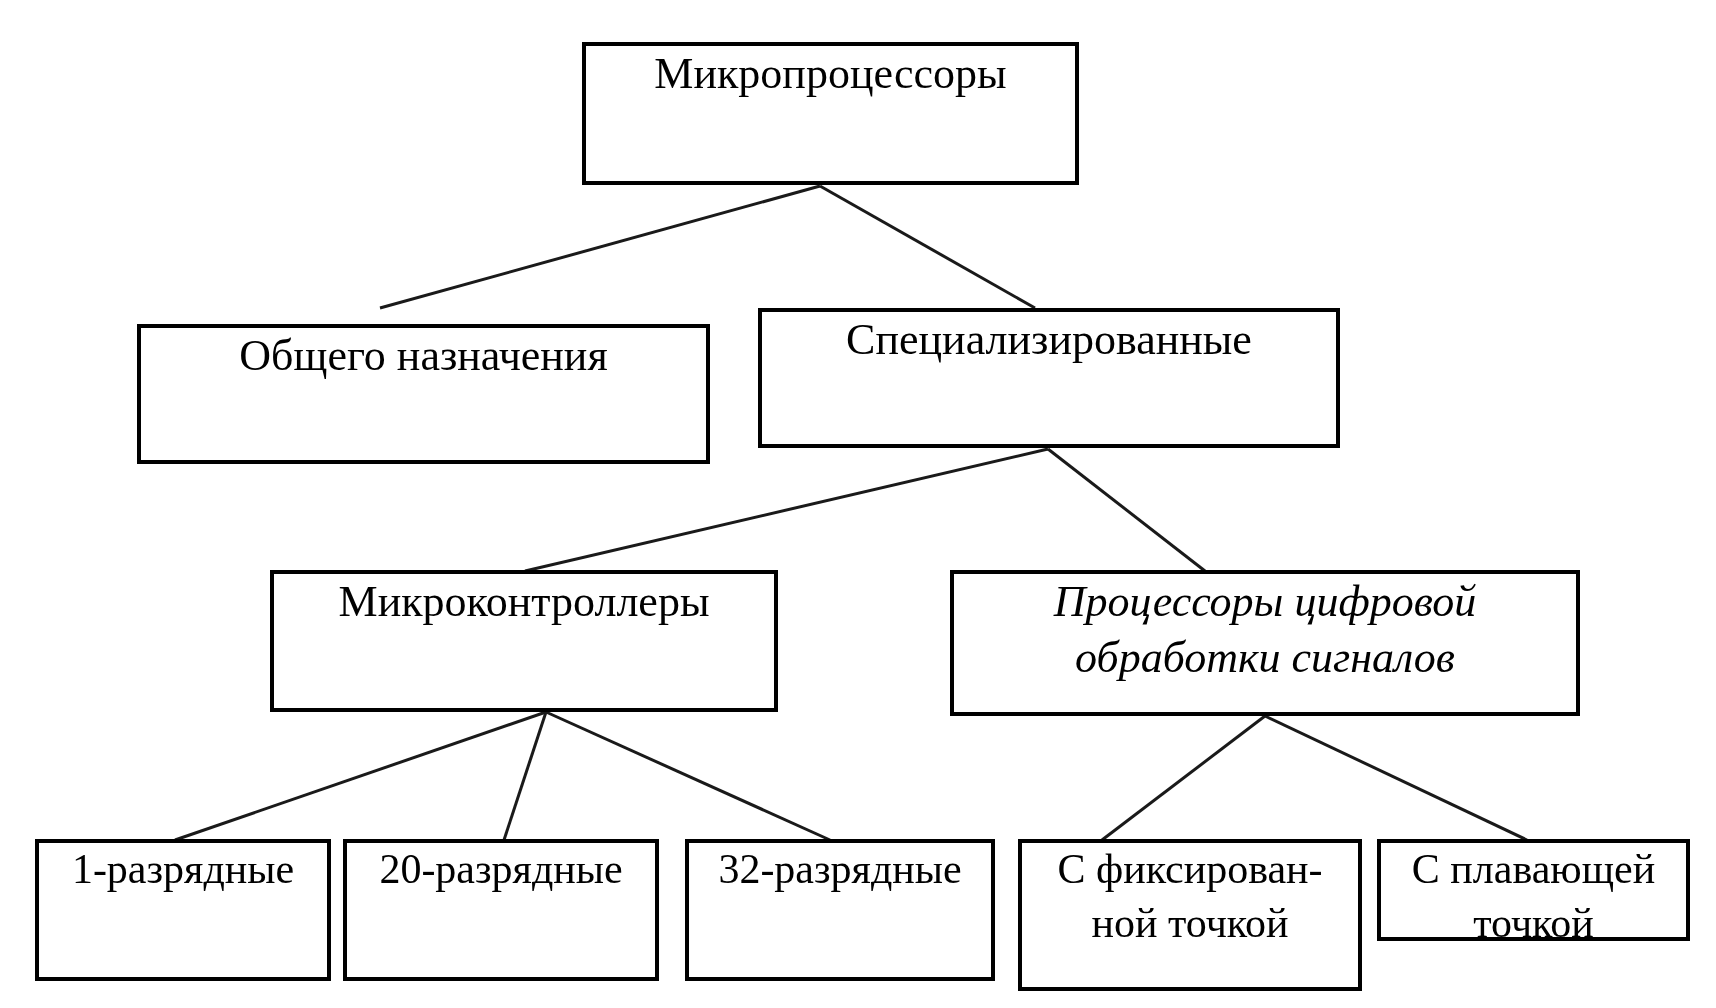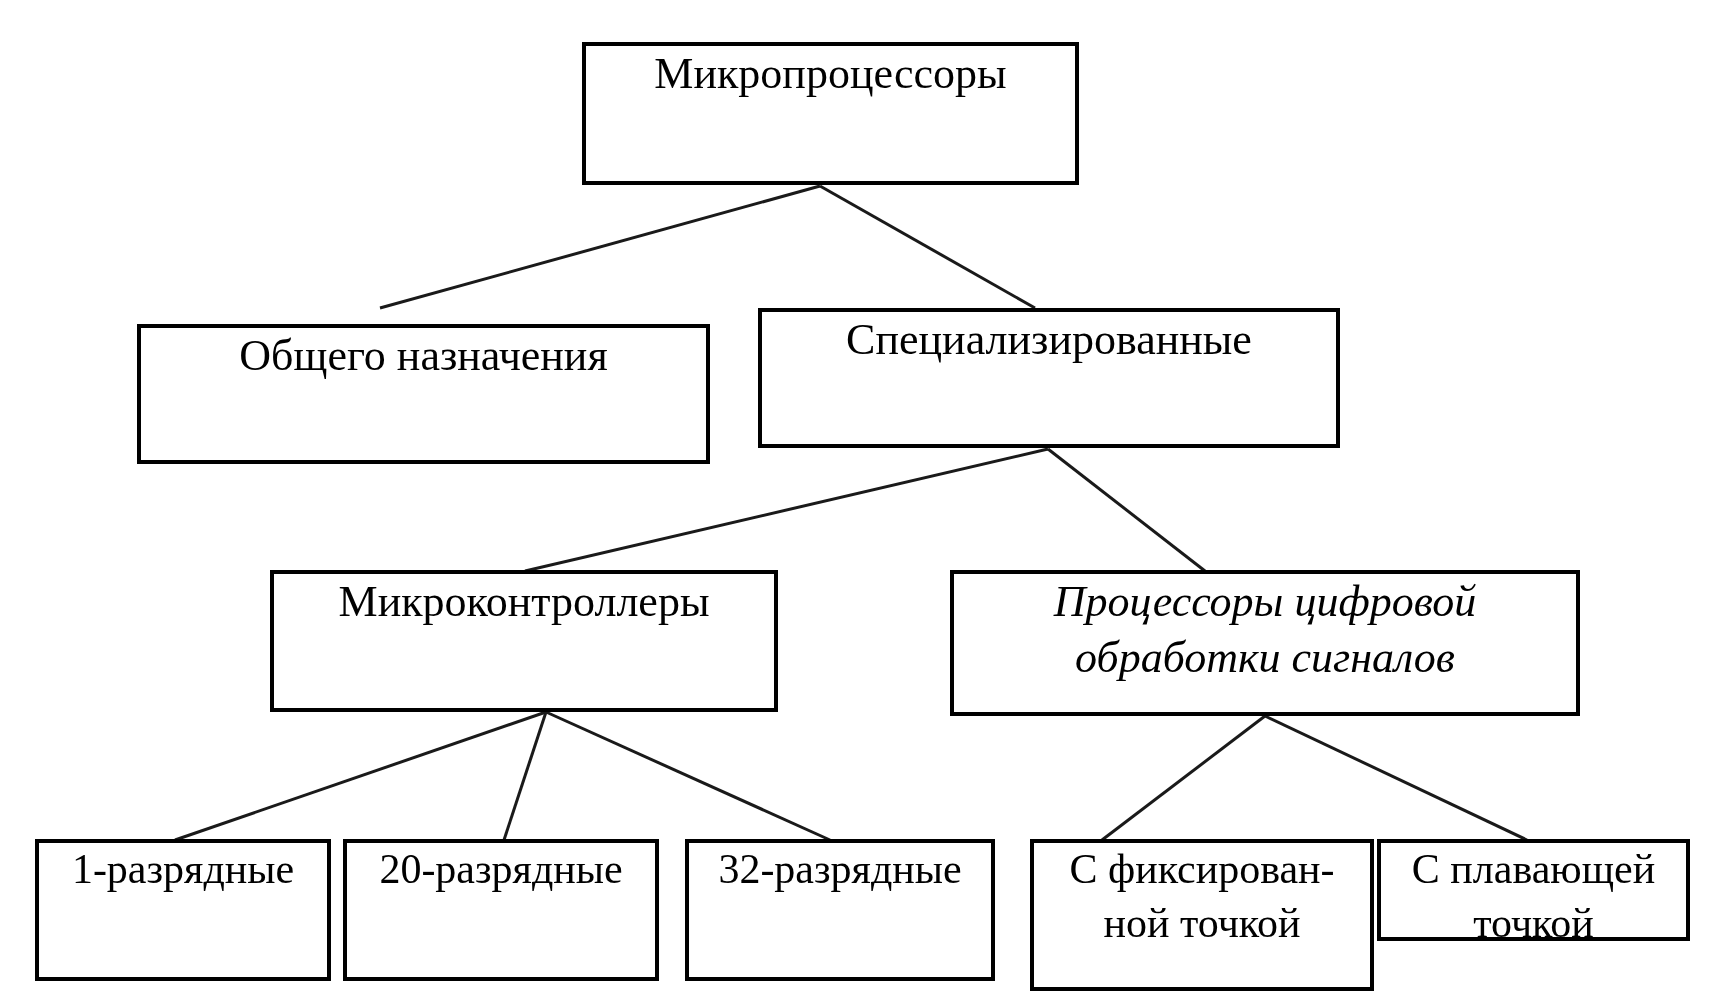--- a/index.html
+++ b/index.html
@@ -46,21 +46,21 @@
   }
   
   #node-root    { left: 582px;  top: 42px;  width: 497px; height: 143px; }
   #node-general { left: 137px;  top: 324px; width: 573px; height: 140px; }
   #node-special { left: 758px;  top: 308px; width: 582px; height: 140px; }
   #node-mcu     { left: 270px;  top: 570px; width: 508px; height: 142px; }
   #node-dsp     { left: 950px;  top: 570px; width: 630px; height: 146px; font-style: italic; }
   #node-bit8    { left: 35px;   top: 839px; width: 296px; height: 142px; }
   #node-bit16   { left: 343px;  top: 839px; width: 316px; height: 142px; }
   #node-bit32   { left: 677px;  top: 839px; width: 310px; height: 142px; margin-left: 8px; }
-  #node-fixed   { left: 1018px; top: 839px; width: 344px; height: 152px; margin-left: 12px; }
+  #node-fixed   { left: 1018px; top: 839px; width: 344px; height: 152px; }
   #node-float   { left: 1377px; top: 839px; width: 313px; height: 102px; }
 </style>
 </head>
 <body>
 
 <div class="canvas">
 
   <svg class="edges-layer" width="1716" height="1008" viewBox="0 0 1716 1008" xmlns="http://www.w3.org/2000/svg">
     <line x1="820" y1="186" x2="380" y2="308" stroke="#1a1a1a" stroke-width="3"></line>
     <line x1="820" y1="186" x2="1035" y2="308" stroke="#1a1a1a" stroke-width="3"></line>

